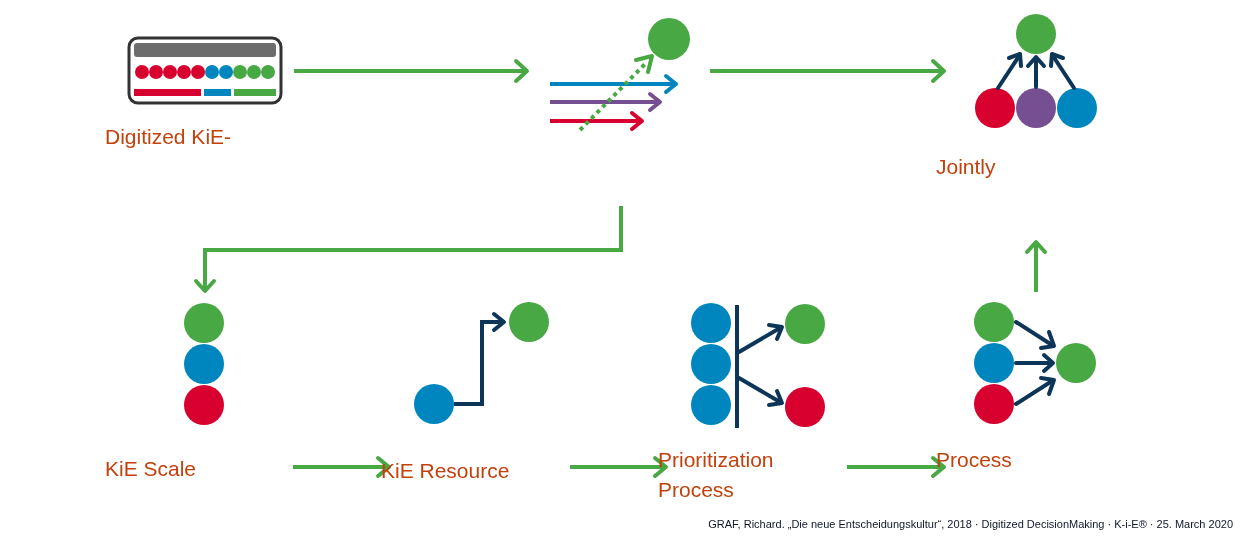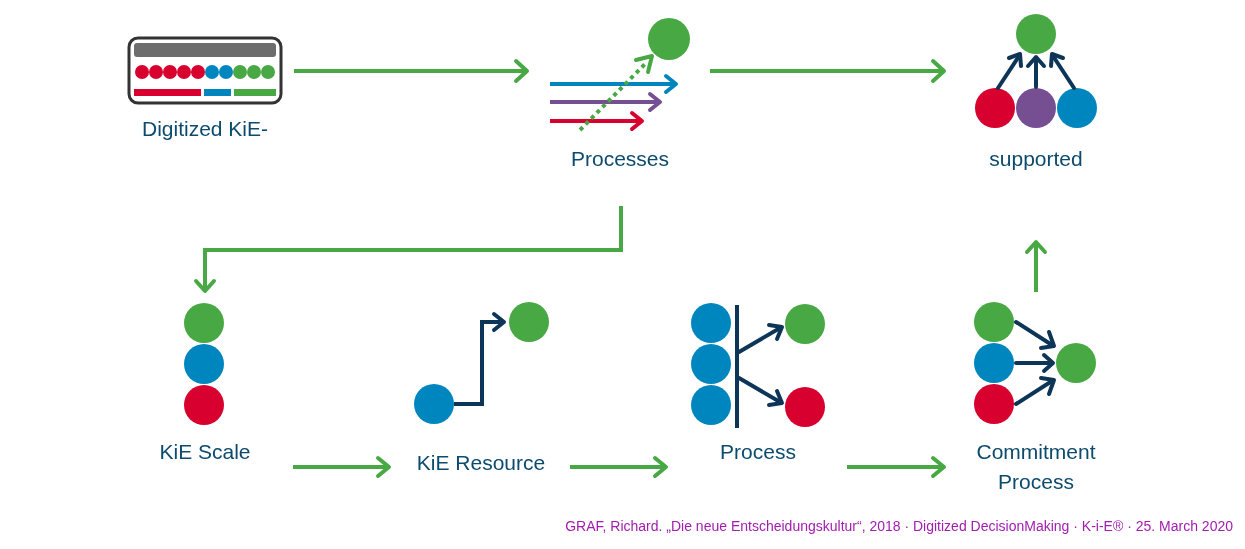--- a/index.html
+++ b/index.html
@@ -1,22 +1,22 @@
 <!DOCTYPE html>
 <html><head>
   <meta charset="utf-8">
   <style>
     html, body { margin: 0; padding: 0; background: #ffffff; }
     body { width: 1245px; height: 549px; position: relative; overflow: hidden;
            font-family: "Liberation Sans", "DejaVu Sans", sans-serif; }
     svg#diagram { position: absolute; left: 0; top: 0; }
-    .lbl { position: absolute; text-align: center; color: #0c4a6e; font-size: 21px; line-height: 30px;
-           font-family: "Liberation Sans", "DejaVu Sans", sans-serif; white-space: nowrap; }
+    .lbl { position: absolute; text-align: left; color: #c2410c; font-size: 21px; line-height: 30px;
+           font-family: "Liberation Sans", "DejaVu Sans", sans-serif; white-space: nowrap; margin-top: 8px; }
     .lbl span { display: block; }
-    .footer { position: absolute; right: 12px; top: 518px; font-size: 14px; color: #a21caf;
+    .footer { position: absolute; right: 12px; top: 518px; font-size: 11px; color: #0f172a;
               font-family: "Liberation Sans", "DejaVu Sans", sans-serif; white-space: nowrap; }
   </style>
 </head>
 <body>
 
 <svg id="diagram" width="1245" height="549" viewBox="0 0 1245 549" xmlns="http://www.w3.org/2000/svg">
   <defs>
     <marker id="arrG" viewBox="0 0 10 10" refX="8" refY="5" markerWidth="4" markerHeight="4" orient="auto">
       <path d="M1,1 L8,5 L1,9" fill="none" stroke="#48a843" stroke-width="2" stroke-linecap="round" stroke-linejoin="round"></path>
     </marker>
@@ -148,37 +148,36 @@
       <polyline points="1041,378 1054,380 1049,394"></polyline>
     </g>
   </g>
 </svg>
 
 <div class="lbl" style="left:105px; top:114px; width:200px;">
   <span>Digitized KiE-</span>
 </div>
 
 <div class="lbl" style="left:520px; top:144px; width:200px;">
-  <span>Processes</span>
 </div>
 
 <div class="lbl" style="left:936px; top:144px; width:200px;">
-  <span>supported</span>
+  <span>Jointly</span>
 </div>
 
-<div class="lbl" style="left:105px; top:437px; width:200px;">
+<div class="lbl" style="left:105px; top:446px; width:200px;">
   <span>KiE Scale</span>
 </div>
 
 <div class="lbl" style="left:381px; top:448px; width:200px;">
   <span>KiE Resource</span>
 </div>
 
 <div class="lbl" style="left:658px; top:437px; width:200px;">
+  <span>Prioritization</span>
   <span>Process</span>
 </div>
 
 <div class="lbl" style="left:936px; top:437px; width:200px;">
-  <span>Commitment</span>
   <span>Process</span>
 </div>
 
 <div class="footer">GRAF, Richard. „Die neue Entscheidungskultur“, 2018 · Digitized DecisionMaking · K-i-E® · 25. March 2020</div>
 
 </body></html>

